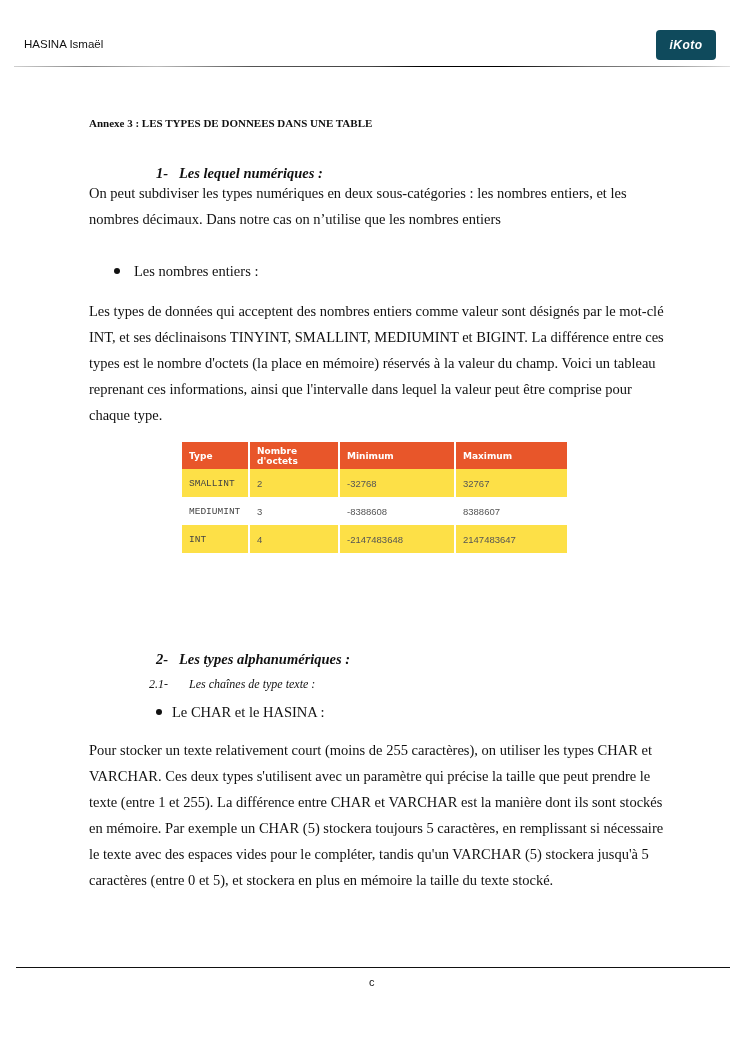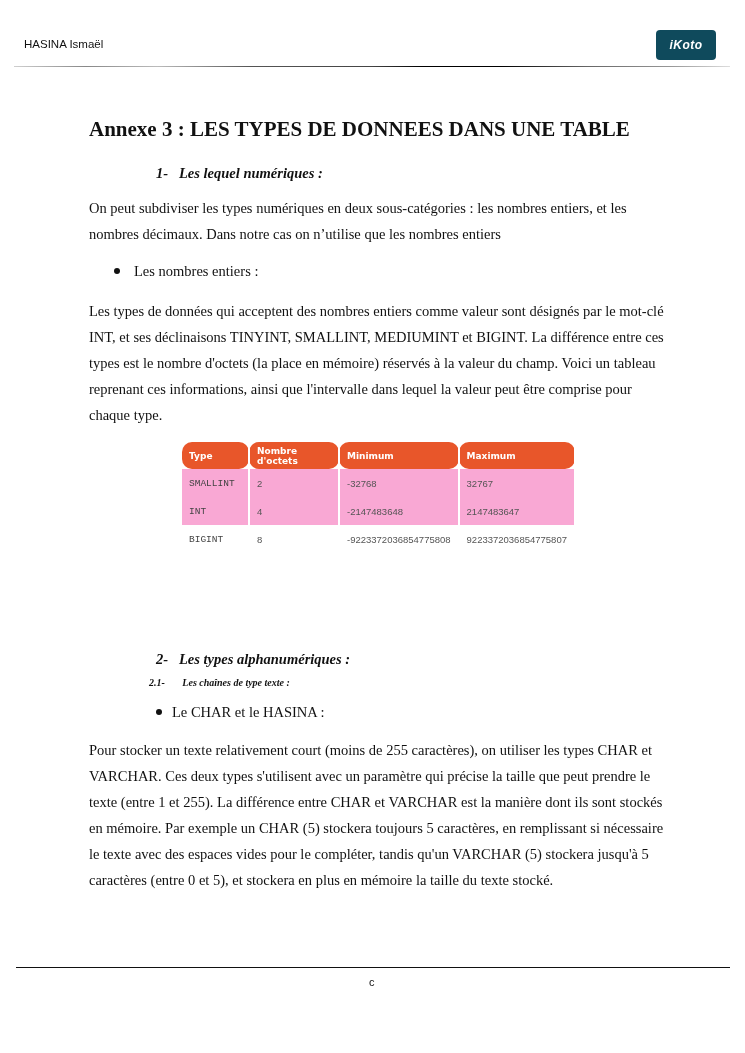--- a/index.html
+++ b/index.html
@@ -2,32 +2,32 @@
 <html><head>
   <meta charset="utf-8">
   <style>
     html, body { margin: 0; padding: 0; background: #ffffff; }
     body { width: 745px; height: 1053px; position: relative; overflow: hidden; color: #000; }
     .header-author { position: absolute; left: 24px; top: 38px; font-family: "Liberation Sans", sans-serif; font-size: 11.5px; color: #111; }
     .logo { position: absolute; left: 656px; top: 30px; width: 60px; height: 30px; background: #0f4a5c; border-radius: 4px; display: flex; align-items: center; justify-content: center; }
     .logo span { color: #ffffff; font-family: "Liberation Sans", sans-serif; font-weight: bold; font-size: 12px; letter-spacing: 0.5px; font-style: italic; }
     .header-rule { position: absolute; left: 14px; top: 66px; width: 716px; height: 1px; background: linear-gradient(to right, #cfcfcf 0%, #888 10%, #bbb 20%, #555 33%, #444 50%, #000 57%, #000 68%, #666 80%, #999 92%, #ddd 100%); }
     .doc { font-family: "Liberation Serif", serif; color: #111; }
-    .annex-title { position: absolute; left: 89px; top: 117px; font-size: 21px; font-weight: bold; }
+    .annex-title { position: absolute; left: 89px; top: 117px; font-size: 11px; font-weight: bold; }
     .h-num { position: absolute; font-size: 14.5px; font-weight: bold; font-style: italic; }
     .para { position: absolute; left: 89px; width: 580px; font-size: 14.5px; line-height: 26px; }
     .bullet { position: absolute; font-size: 14.5px; }
     .bullet .dot { display: inline-block; width: 6px; height: 6px; background: #111; border-radius: 50%; margin-right: 14px; vertical-align: middle; position: relative; top: -2px; }
-    .sub-num { position: absolute; font-size: 10px; font-style: italic; font-weight: bold; }
+    .sub-num { position: absolute; font-size: 12px; font-style: italic; }
     table.types { position: absolute; left: 182px; top: 442px; border-collapse: collapse; font-size: 9.5px; }
-    table.types th { background: #e8562a; color: #fff; text-align: left; font-family: "DejaVu Sans", sans-serif; font-weight: bold; font-size: 9px; height: 27px; padding: 0 7px; border-right: 2px solid #fff; border-radius: 10px; }
+    table.types th { background: #e8562a; color: #fff; text-align: left; font-family: "DejaVu Sans", sans-serif; font-weight: bold; font-size: 9px; height: 27px; padding: 0 7px; border-right: 2px solid #fff; }
     table.types td { height: 28px; padding: 0 7px; color: #555; border-right: 2px solid #fff; font-family: "Liberation Sans", sans-serif; font-size: 9.5px; }
     table.types td.type { font-family: "Liberation Mono", monospace; font-size: 9.5px; color: #444; }
     table.types tr.odd td { background: #ffffff; }
-    table.types tr.even td { background: #f9a8d4; margin-top: 9px; }
+    table.types tr.even td { background: #fde047; margin-top: 9px; }
     .col-type { width: 52px; }
     .col-bytes { width: 74px; }
     .col-min { width: 100px; }
     .col-max { width: 97px; }
     .footer-rule { position: absolute; left: 16px; top: 967px; width: 714px; height: 1px; background: #111; }
     .page-num { position: absolute; left: 369px; top: 976px; font-family: "Liberation Sans", sans-serif; font-size: 11px; color: #111; }
   </style>
 </head>
 <body>
 
@@ -40,21 +40,21 @@
 </div>
 
 <div class="doc">
   <div class="annex-title">Annexe 3 : LES TYPES DE DONNEES DANS UNE TABLE</div>
 
   <div class="h-num" style="left:156px; top:165px;">
     <span>1-</span>&nbsp;&nbsp;
     <span>Les lequel numériques :</span>
   </div>
 
-  <div class="para" style="top:195px;font-family:Liberation Serif, serif;">On peut subdiviser les types numériques en deux sous-catégories : les nombres entiers, et les nombres décimaux. Dans notre cas on n’utilise que les nombres entiers</div>
+  <div class="para" style="top:180px;font-family:Liberation Serif, serif;">On peut subdiviser les types numériques en deux sous-catégories : les nombres entiers, et les nombres décimaux. Dans notre cas on n’utilise que les nombres entiers</div>
 
   <div class="bullet" style="left:114px; top:263px;">
     <span class="dot"></span><span>Les nombres entiers :</span>
   </div>
 
   <div class="para" style="top:298px;">Les types de données qui acceptent des nombres entiers comme valeur sont désignés par le mot-clé INT, et ses déclinaisons TINYINT, SMALLINT, MEDIUMINT et BIGINT. La différence entre ces types est le nombre d'octets (la place en mémoire) réservés à la valeur du champ. Voici un tableau reprenant ces informations, ainsi que l'intervalle dans lequel la valeur peut être comprise pour chaque type.</div>
 
   <table class="types">
     <thead>
       <tr>
@@ -64,31 +64,31 @@
         <th class="col-max">Maximum</th>
       </tr>
     </thead>
     <tbody>
       <tr class="even">
         <td class="type">SMALLINT</td>
         <td>2</td>
         <td>-32768</td>
         <td>32767</td>
       </tr>
+      <tr class="odd">
+        <td class="type">MEDIUMINT</td>
+        <td>3</td>
+        <td>-8388608</td>
+        <td>8388607</td>
+      </tr>
       <tr class="even">
         <td class="type">INT</td>
         <td>4</td>
         <td>-2147483648</td>
         <td>2147483647</td>
-      </tr>
-      <tr class="odd">
-        <td class="type">BIGINT</td>
-        <td>8</td>
-        <td>-9223372036854775808</td>
-        <td>9223372036854775807</td>
       </tr>
     </tbody>
   </table>
 
   <div class="h-num" style="left:156px; top:651px;">
     <span>2-</span>&nbsp;&nbsp;
     <span>Les types alphanumériques :</span>
   </div>
 
   <div class="sub-num" style="left:149px; top:677px;">

